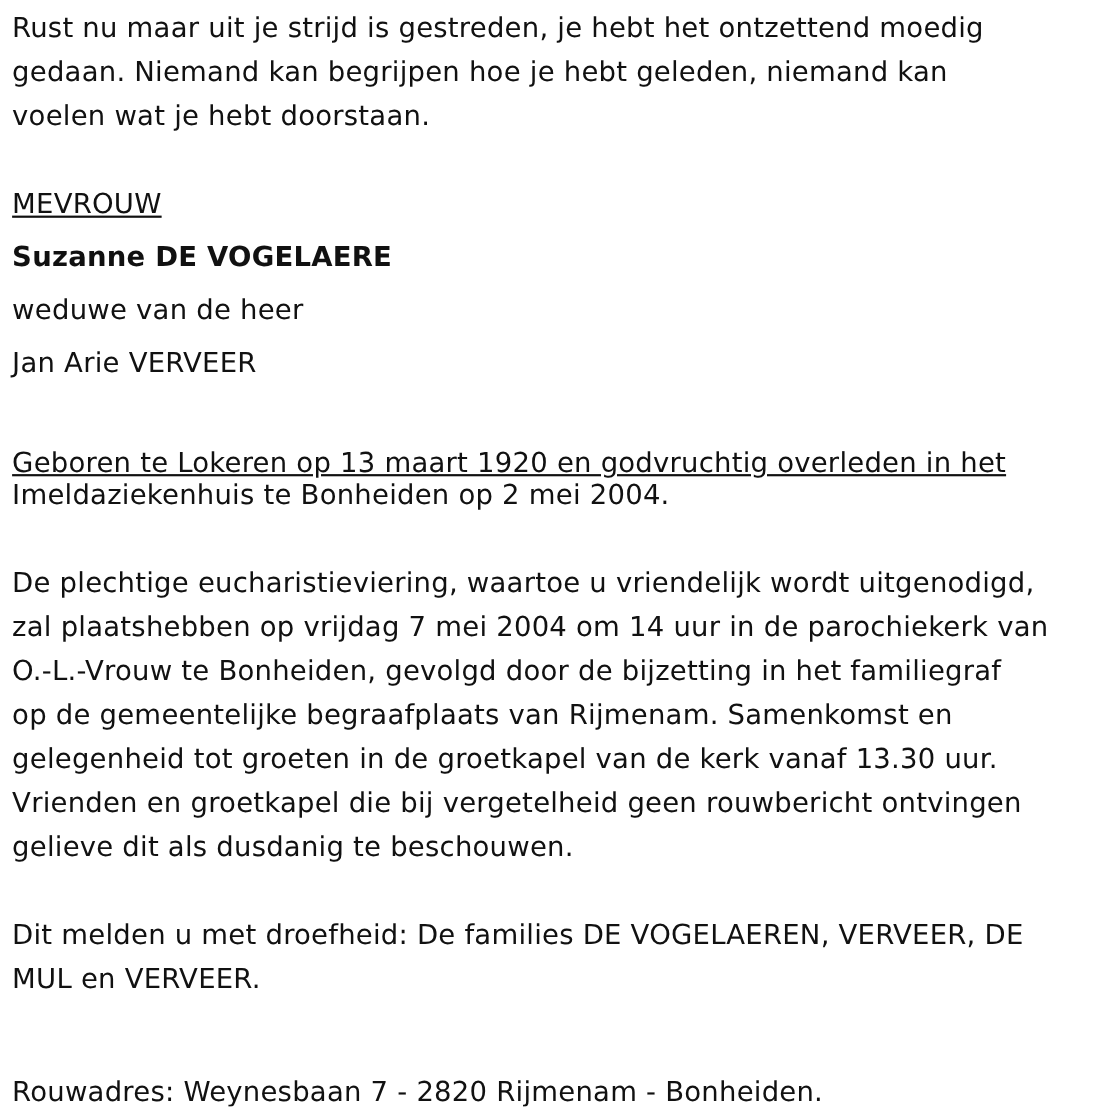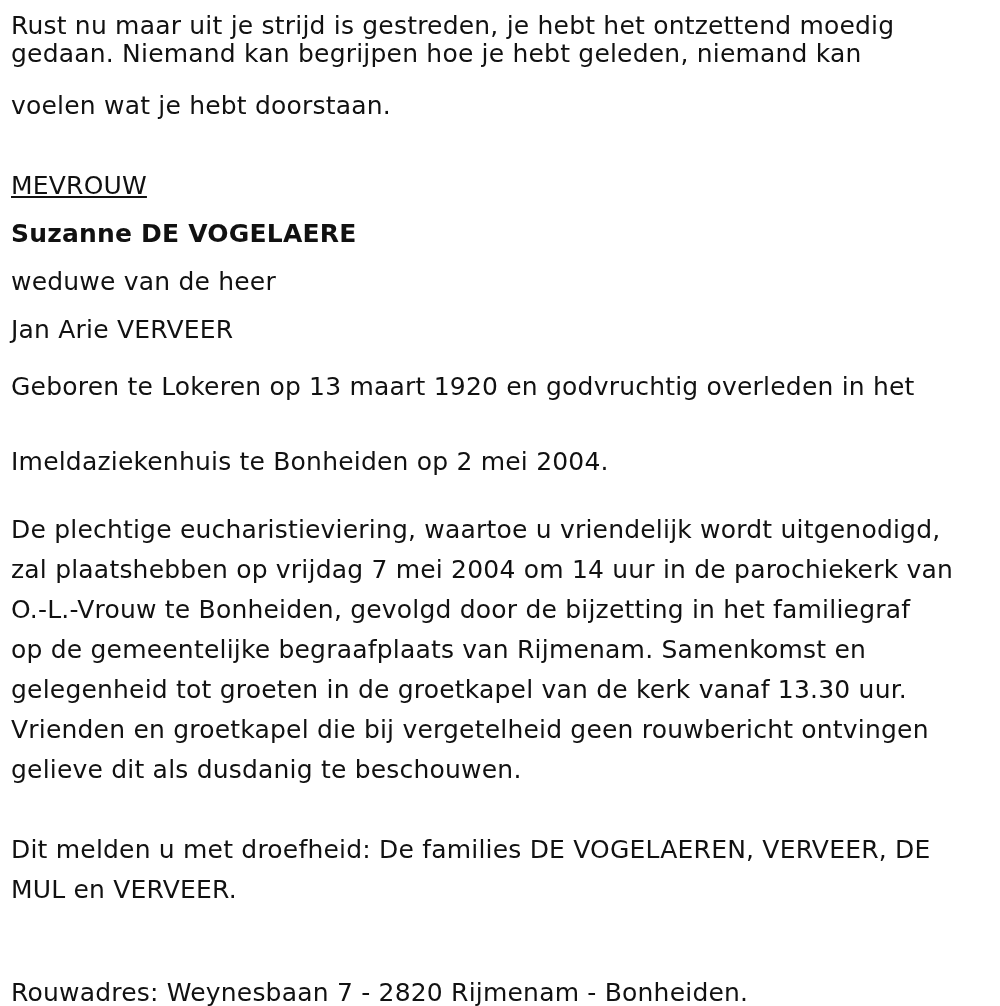--- a/index.html
+++ b/index.html
@@ -30,34 +30,34 @@
     }
     .bold { font-weight: bold; }
   </style>
 </head>
 <body>
 
 <div class="page">
 
   <div>
     <div class="line" style="top:6px;">Rust nu maar uit je strijd is gestreden, je hebt het ontzettend moedig</div>
-    <div class="line" style="top:34px;">gedaan. Niemand kan begrijpen hoe je hebt geleden, niemand kan</div>
+    <div class="line" style="top:46px;">gedaan. Niemand kan begrijpen hoe je hebt geleden, niemand kan</div>
     <div class="line" style="top:86px;">voelen wat je hebt doorstaan.</div>
   </div>
 
   <div>
     <div class="line" style="top:166px;text-decoration:underline;">MEVROUW</div>
     <div class="line bold" style="top:214px;">Suzanne DE VOGELAERE</div>
     <div class="line" style="top:262px;">weduwe van de heer</div>
     <div class="line" style="top:310px;">Jan Arie VERVEER</div>
   </div>
 
   <div>
-    <div class="line" style="top:367px;">Geboren te Lokeren op 13 maart 1920 en godvruchtig overleden in het</div>
-    <div class="line" style="top:430px;margin-top:12px;">Imeldaziekenhuis te Bonheiden op 2 mei 2004.</div>
+    <div class="line" style="top:401px;text-decoration:underline;">Geboren te Lokeren op 13 maart 1920 en godvruchtig overleden in het</div>
+    <div class="line" style="top:430px;">Imeldaziekenhuis te Bonheiden op 2 mei 2004.</div>
   </div>
 
   <div>
     <div class="line" style="top:510px;">De plechtige eucharistieviering, waartoe u vriendelijk wordt uitgenodigd,</div>
     <div class="line" style="top:550px;">zal plaatshebben op vrijdag 7 mei 2004 om 14 uur in de parochiekerk van</div>
     <div class="line" style="top:590px;">O.-L.-Vrouw te Bonheiden, gevolgd door de bijzetting in het familiegraf</div>
     <div class="line" style="top:630px;">op de gemeentelijke begraafplaats van Rijmenam. Samenkomst en</div>
     <div class="line" style="top:670px;">gelegenheid tot groeten in de groetkapel van de kerk vanaf 13.30 uur.</div>
     <div class="line" style="top:710px;">Vrienden en groetkapel die bij vergetelheid geen rouwbericht ontvingen</div>
     <div class="line" style="top:750px;">gelieve dit als dusdanig te beschouwen.</div>

